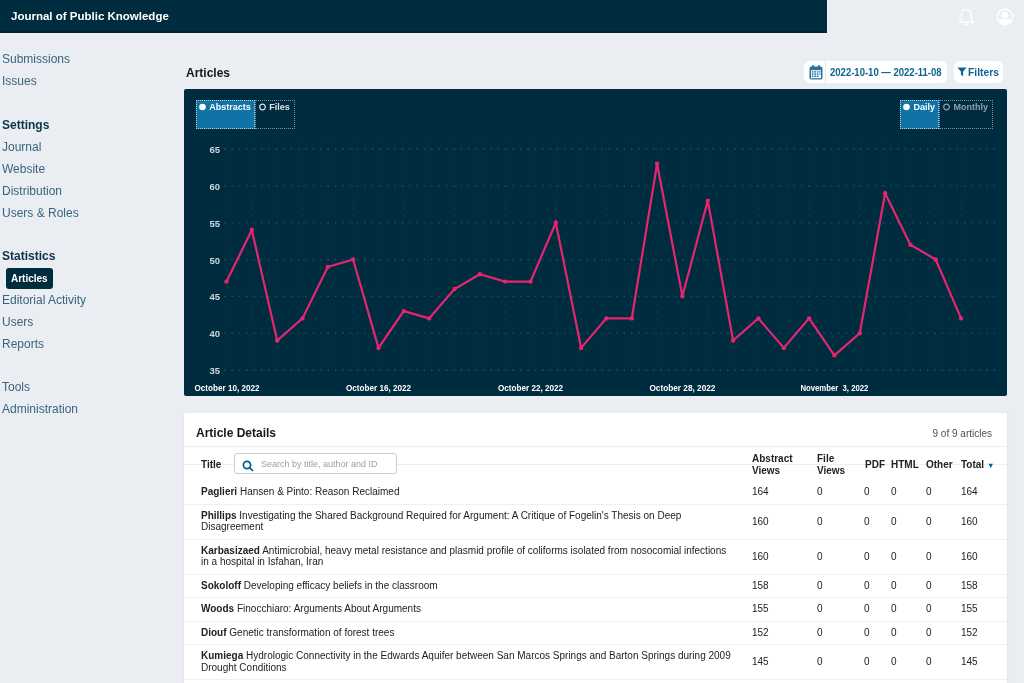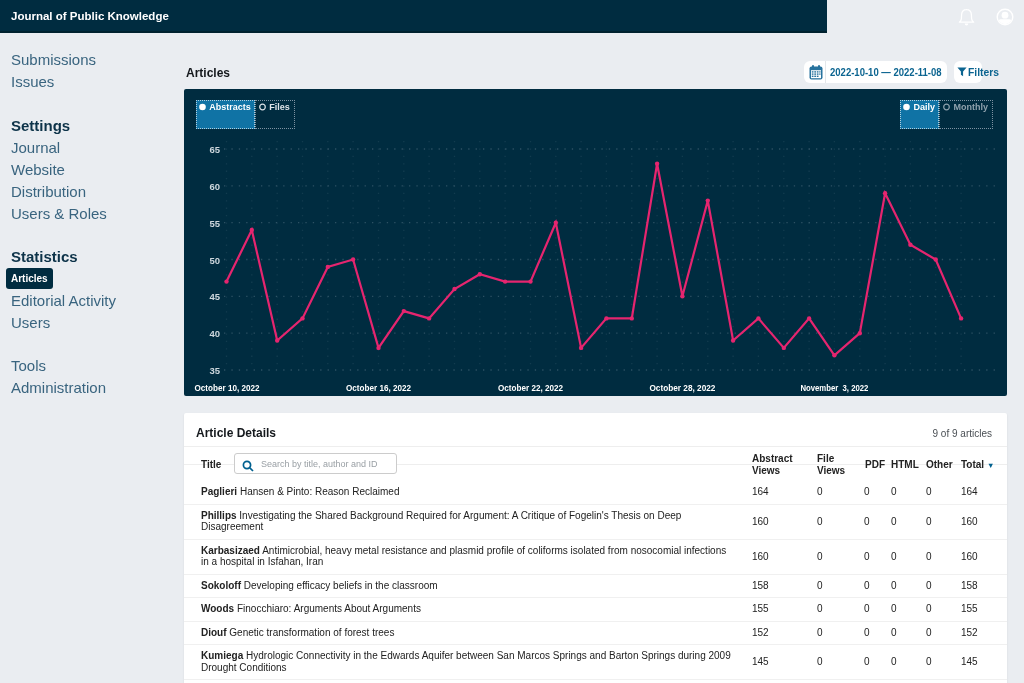--- a/index.html
+++ b/index.html
@@ -3,31 +3,31 @@
 <meta charset="utf-8">
 <style>
 * { margin:0; padding:0; box-sizing:border-box; }
 html,body { width:1024px; height:683px; overflow:hidden; }
 body { font-family:"Liberation Sans", sans-serif; background:#eaedf1; position:relative; }
 .topbar { position:absolute; left:0; top:0; width:827px; height:33px; background:#002c40; border-bottom:2px solid #00222f; }
 .topbar .brand { position:absolute; left:11px; top:10px; color:#fff; font-size:11.5px; font-weight:bold; }
 .icn { position:absolute; top:7px; }
 
 .side { position:absolute; left:0; top:49px; width:184px; }
-.side a { display:block; color:#39647f; font-size:15px; text-decoration:none; height:22px; line-height:21px; padding-left:11px; }
+.side a { display:block; color:#39647f; font-size:12px; text-decoration:none; height:22px; line-height:21px; padding-left:2px; }
 .side .hdr { font-weight:bold; color:#0d3349; }
 .side .sel { background:#002c40; color:#fff; font-weight:bold; display:inline-block; border-radius:3px; padding:0 5px; margin-left:6px; height:21px; line-height:21px; font-size:10px; text-decoration:none;}
 .selwrap { height:22px; }
 .gap1 { height:22px; } .gap2 { height:21px; }
 
 .main { position:absolute; left:184px; top:35px; width:823px; }
 h1.pgtitle { position:absolute; left:2px; top:31px; font-size:12px; color:#14181c; }
 .btn { position:absolute; height:22px; background:#fff; border-radius:6px; color:#0b6490; font-weight:bold; font-size:11px; line-height:22px; white-space:nowrap; }
 .btn-date { left:620px; top:26px; width:143px; }
-.btn-filter { left:770px; top:26px; width:28px; }
+.btn-filter { left:770px; top:26px; width:49px; }
 .squish { display:inline-block; transform:scaleX(0.865); transform-origin:0 50%; }
 .squish2 { display:inline-block; transform:scaleX(0.94); transform-origin:0 50%; }
 .vsep { position:absolute; left:21px; top:0px; width:1px; height:22px; background:#e3e6e9; }
 
 .chart { position:absolute; left:0; top:54px; width:823px; height:307px; background:#002c40; border-radius:2px; }
 .seg { position:absolute; display:flex; font-size:9px; font-weight:bold; color:#fff; }
 .seg .on { background:#1073a5; padding:2px 4px 17px 3px; outline:1px dotted rgba(230,238,243,0.75); outline-offset:-1px;}
 .seg .off { border:1px dotted #7e93a2; padding:1px 4px 2px 3px; color:#dfe5e9;}
 .seg-left { left:12px; top:11px; }
 .seg-right { right:14px; top:11px; }
@@ -72,20 +72,21 @@
   <a class="hdr">Settings</a>
   <a>Journal</a>
   <a>Website</a>
   <a>Distribution</a>
   <a>Users &amp; Roles</a>
   <div class="gap2"></div>
   <a class="hdr">Statistics</a>
   <div class="selwrap"><a class="sel">Articles</a></div>
   <a>Editorial Activity</a>
   <a>Users</a>
+  <a>Reports</a>
   <div class="gap2"></div>
   <a>Tools</a>
   <a>Administration</a>
 </div>
 <div class="main">
   <h1 class="pgtitle">Articles</h1>
   <div class="btn btn-date">
     <svg width="14" height="15" viewBox="0 0 14 15" style="position:absolute;left:5px;top:4px;">
       <rect x="0.5" y="1.5" width="13" height="13" rx="2" fill="#28739e"></rect>
       <rect x="2" y="5.2" width="10" height="8" fill="#fff"></rect>

